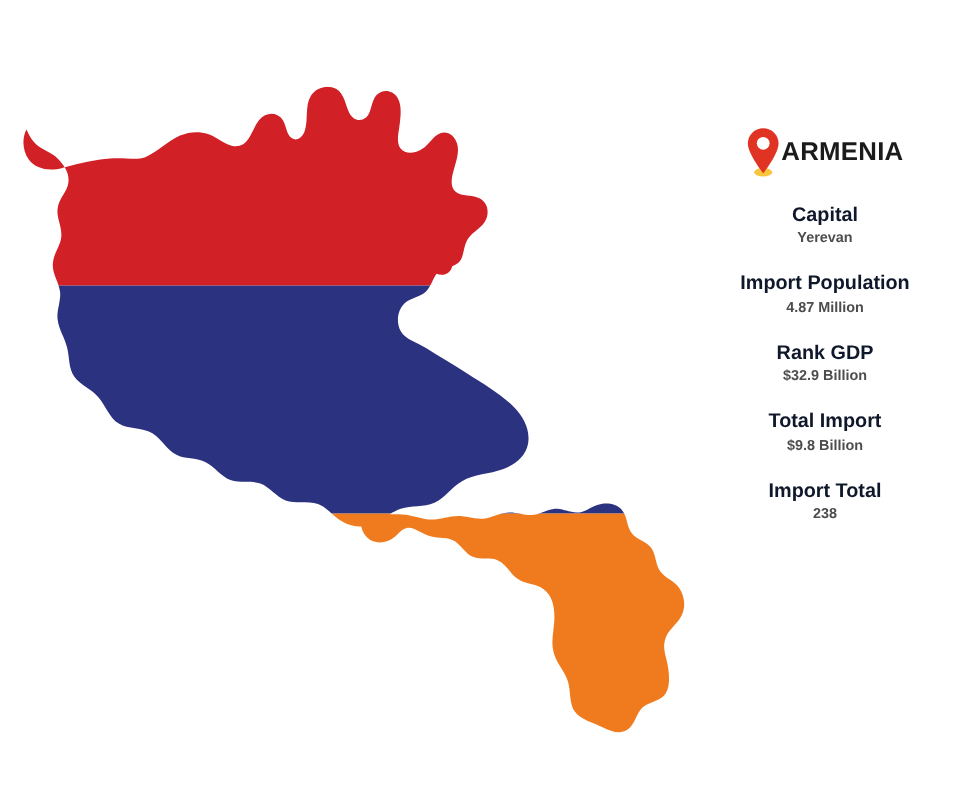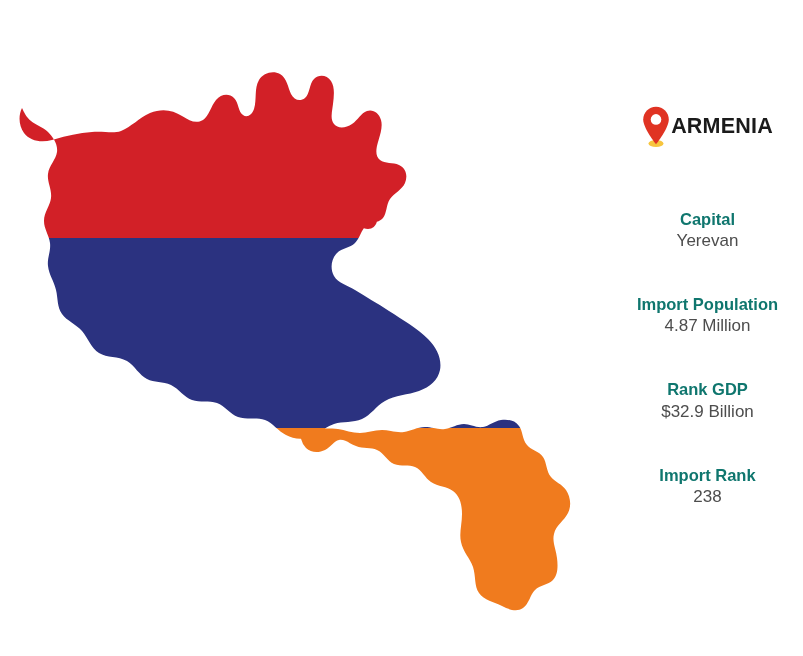--- a/index.html
+++ b/index.html
@@ -30,21 +30,21 @@
   }
   #map-svg {
     display: block;
     width: 600px;
     height: 656px;
   }
 
   
   #info-panel {
     position: absolute;
-    left: 612px;
+    left: 592px;
     top: 0;
     width: 191px;
     height: 638px;
   }
 
   #country-heading {
     position: absolute;
     left: 0;
     top: 104px;
     width: 191px;
@@ -77,29 +77,28 @@
   }
   .stat-block {
     width: 191px;
     text-align: center;
     margin-bottom: 19px;
   }
   .stat-label {
     display: block;
     font-size: 16.5px;
     font-weight: bold;
-    color: #0f766e;
+    color: #0f172a;
     line-height: 1.35;
     white-space: nowrap;
-    margin-top: 40px;
   }
   .stat-value {
     display: block;
-    font-size: 17px;
-    font-weight: normal;
+    font-size: 12px;
+    font-weight: bold;
     color: #4d4d4d;
     line-height: 1.35;
     white-space: nowrap;
   }
 </style>
 </head>
 <body>
 
 <div id="screen">
 
@@ -258,22 +257,26 @@
       <div class="stat-block">
         <span class="stat-label">Import Population</span>
         <span class="stat-value">4.87 Million</span>
       </div>
 
       <div class="stat-block">
         <span class="stat-label">Rank GDP</span>
         <span class="stat-value">$32.9 Billion</span>
       </div>
 
-
-      <div class="stat-block">
-        <span class="stat-label">Import Rank</span>
+      <div class="stat-block">
+        <span class="stat-label">Total Import</span>
+        <span class="stat-value">$9.8 Billion</span>
+      </div>
+
+      <div class="stat-block">
+        <span class="stat-label">Import Total</span>
         <span class="stat-value">238</span>
       </div>
 
     </div>
   </div>
 
 </div>
 
 </body></html>

